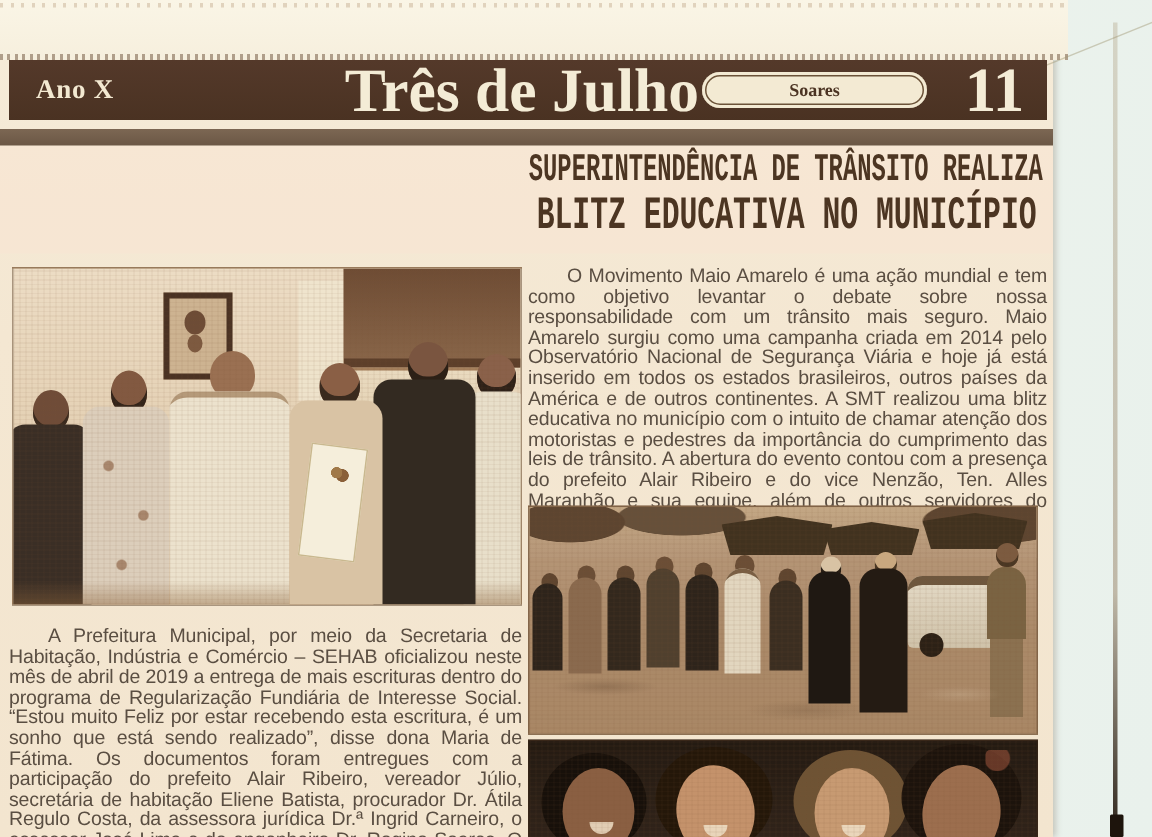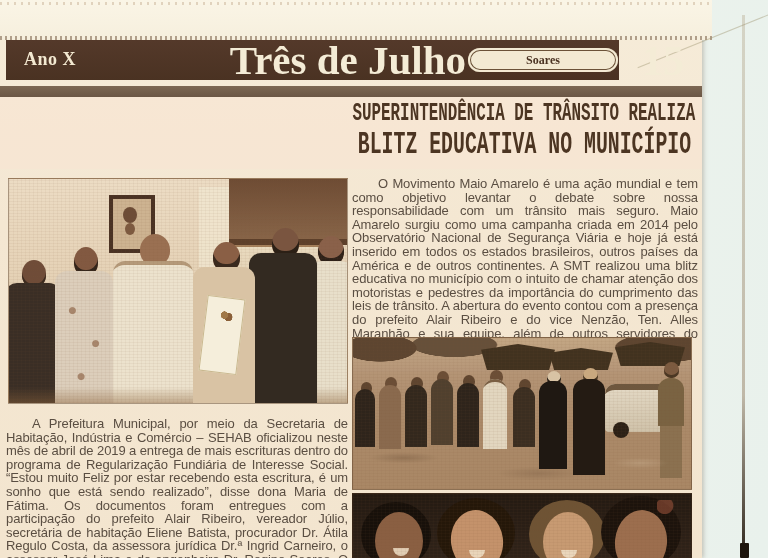--- a/index.html
+++ b/index.html
@@ -18,21 +18,21 @@
          background:repeating-linear-gradient(90deg,rgba(90,60,35,.45) 0 2px,transparent 2px 5px);}
   .headline-band{position:absolute;left:0;top:97px;width:702px;height:72px;background:#f8e5d3;opacity:.65;}
   
   .fold-line{position:absolute;right:-30px;top:-34px;width:180px;height:70px;
          border-bottom:1px solid rgba(160,150,115,.45);transform:rotate(-22deg);}
   .edge-line{position:absolute;left:742px;top:15px;width:3px;height:543px;
          background:linear-gradient(180deg,rgba(165,145,110,.30) 0%,rgba(140,115,85,.45) 70%,rgba(35,25,15,.95) 100%);}
   .edge-tick{position:absolute;left:740px;top:543px;width:9px;height:15px;background:#1d140c;border-radius:1px;}
 
   
-  .header-bar{position:absolute;left:6px;top:40px;width:613px;height:40px;
+  .header-bar{position:absolute;left:6px;top:40px;width:692px;height:40px;
          background:linear-gradient(180deg,#54392a,#4a3222);
          display:flex;align-items:center;color:#f3e9d1;}
   .ano{position:absolute;left:18px;top:9px;font:700 18px "Liberation Serif",serif;letter-spacing:.5px;}
   .masthead{position:absolute;left:170px;top:-4px;width:290px;text-align:right;
          font:700 41px "Liberation Serif",serif;color:#f4ecd6;white-space:nowrap;}
   .badge{position:absolute;left:462px;top:8px;width:150px;height:24px;border-radius:13px;
          background:#f3ead3;box-shadow:inset 0 0 0 2px #f3ead3, inset 0 0 0 3px #6b5238;
          display:flex;align-items:center;justify-content:center;
          font:700 12px "Liberation Serif",serif;color:#4b3322;}
   .pagenum{position:absolute;left:622px;top:-3px;width:70px;text-align:center;
@@ -127,21 +127,21 @@
   <div class="top-strip"></div>
   <div class="headline-band"></div>
   <div class="fold-line"></div>
   <div class="edge-line"></div>
   <div class="edge-tick"></div>
 
   <div class="header-bar">
     <span class="ano">Ano X</span>
     <span class="masthead">Três de Julho</span>
     <span class="badge">Soares</span>
-    <span class="pagenum">15</span>
+    <span class="pagenum">11</span>
   </div>
   <div class="sub-bar"></div>
 
 
   <div class="photo ph-left" title="Seis pessoas reunidas em ambiente interno; mulher ao centro recebe escritura, retrato emoldurado na parede ao fundo">
     <div class="doorway"></div>
     <div class="cabinet"></div>
     <div class="shelf"></div>
     <div class="portrait"></div>
     <div class="person" style="left:-4px;width:58px;">

